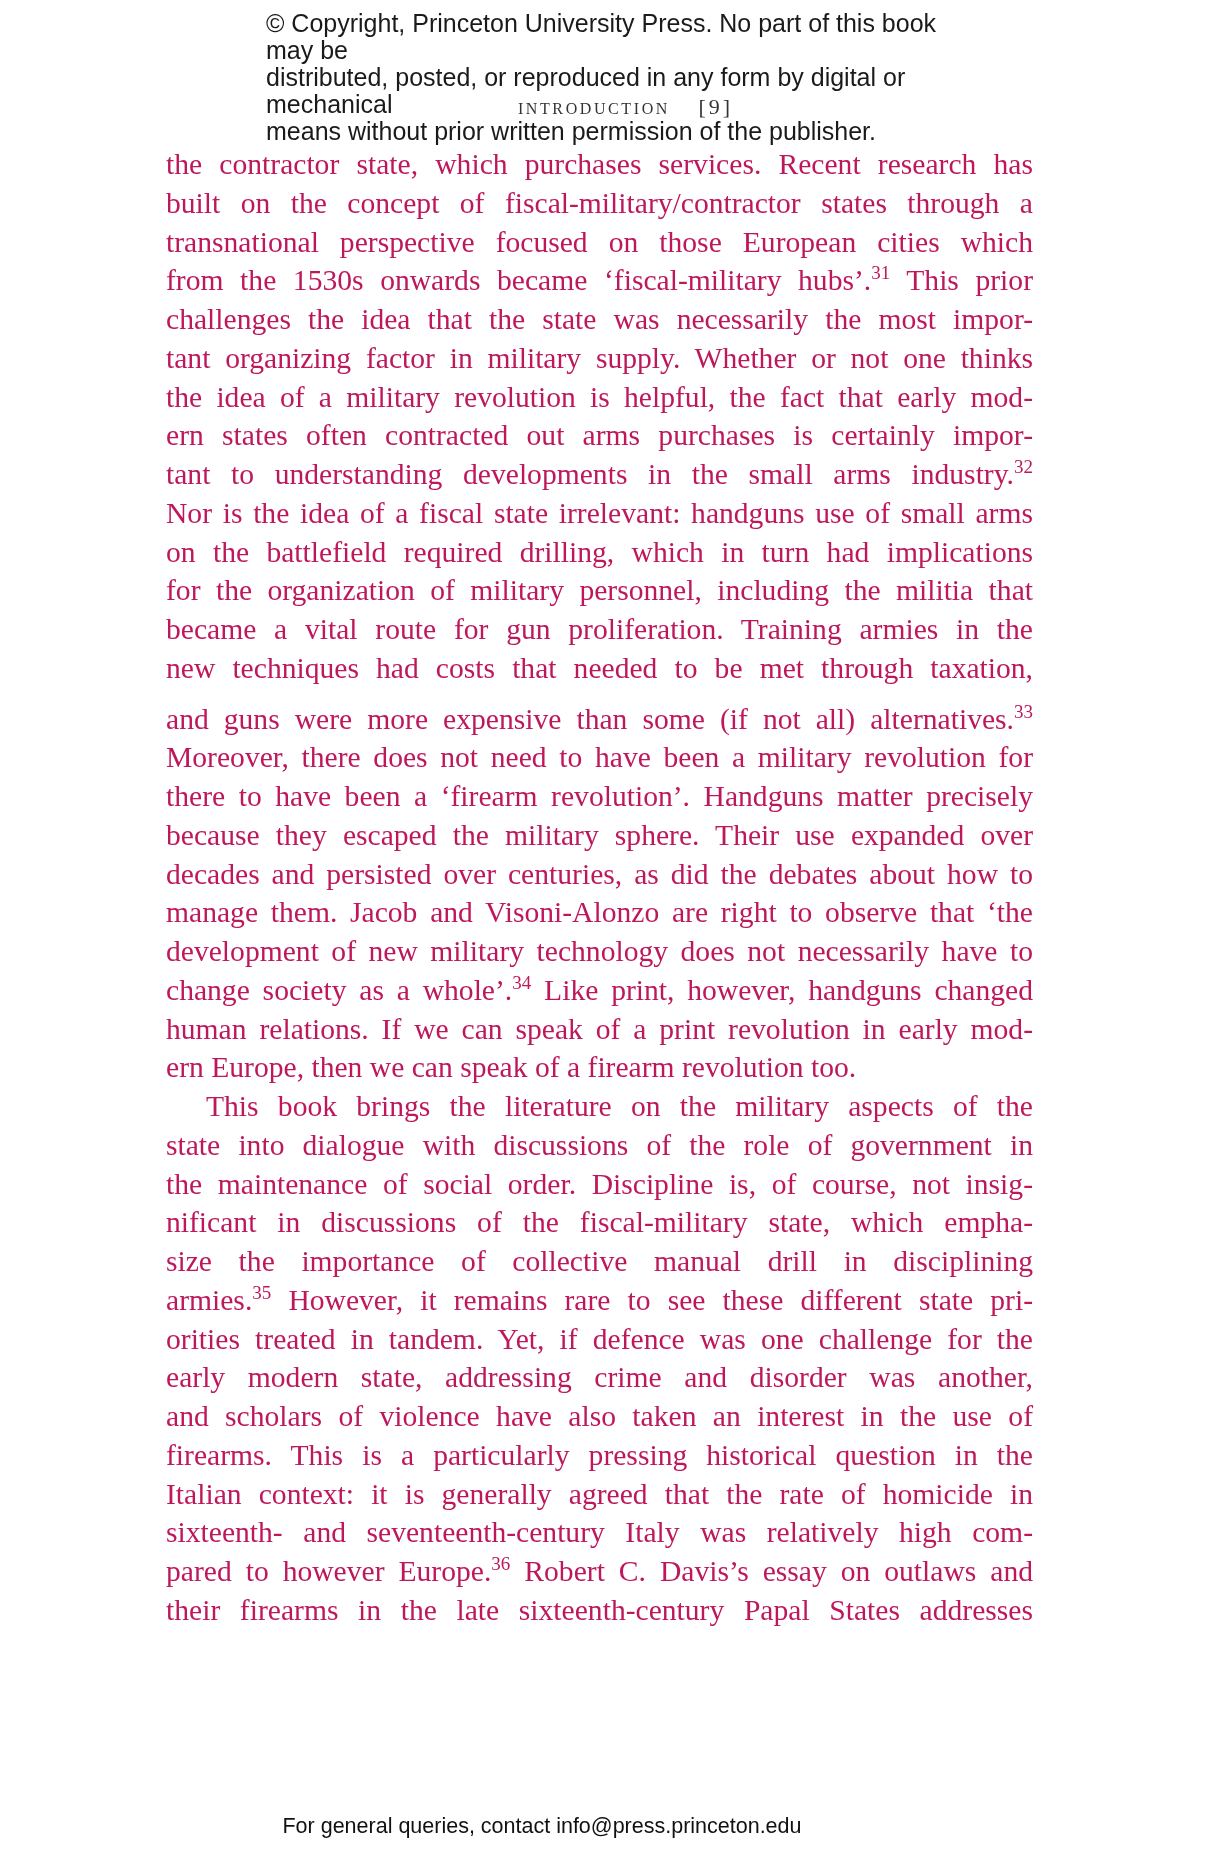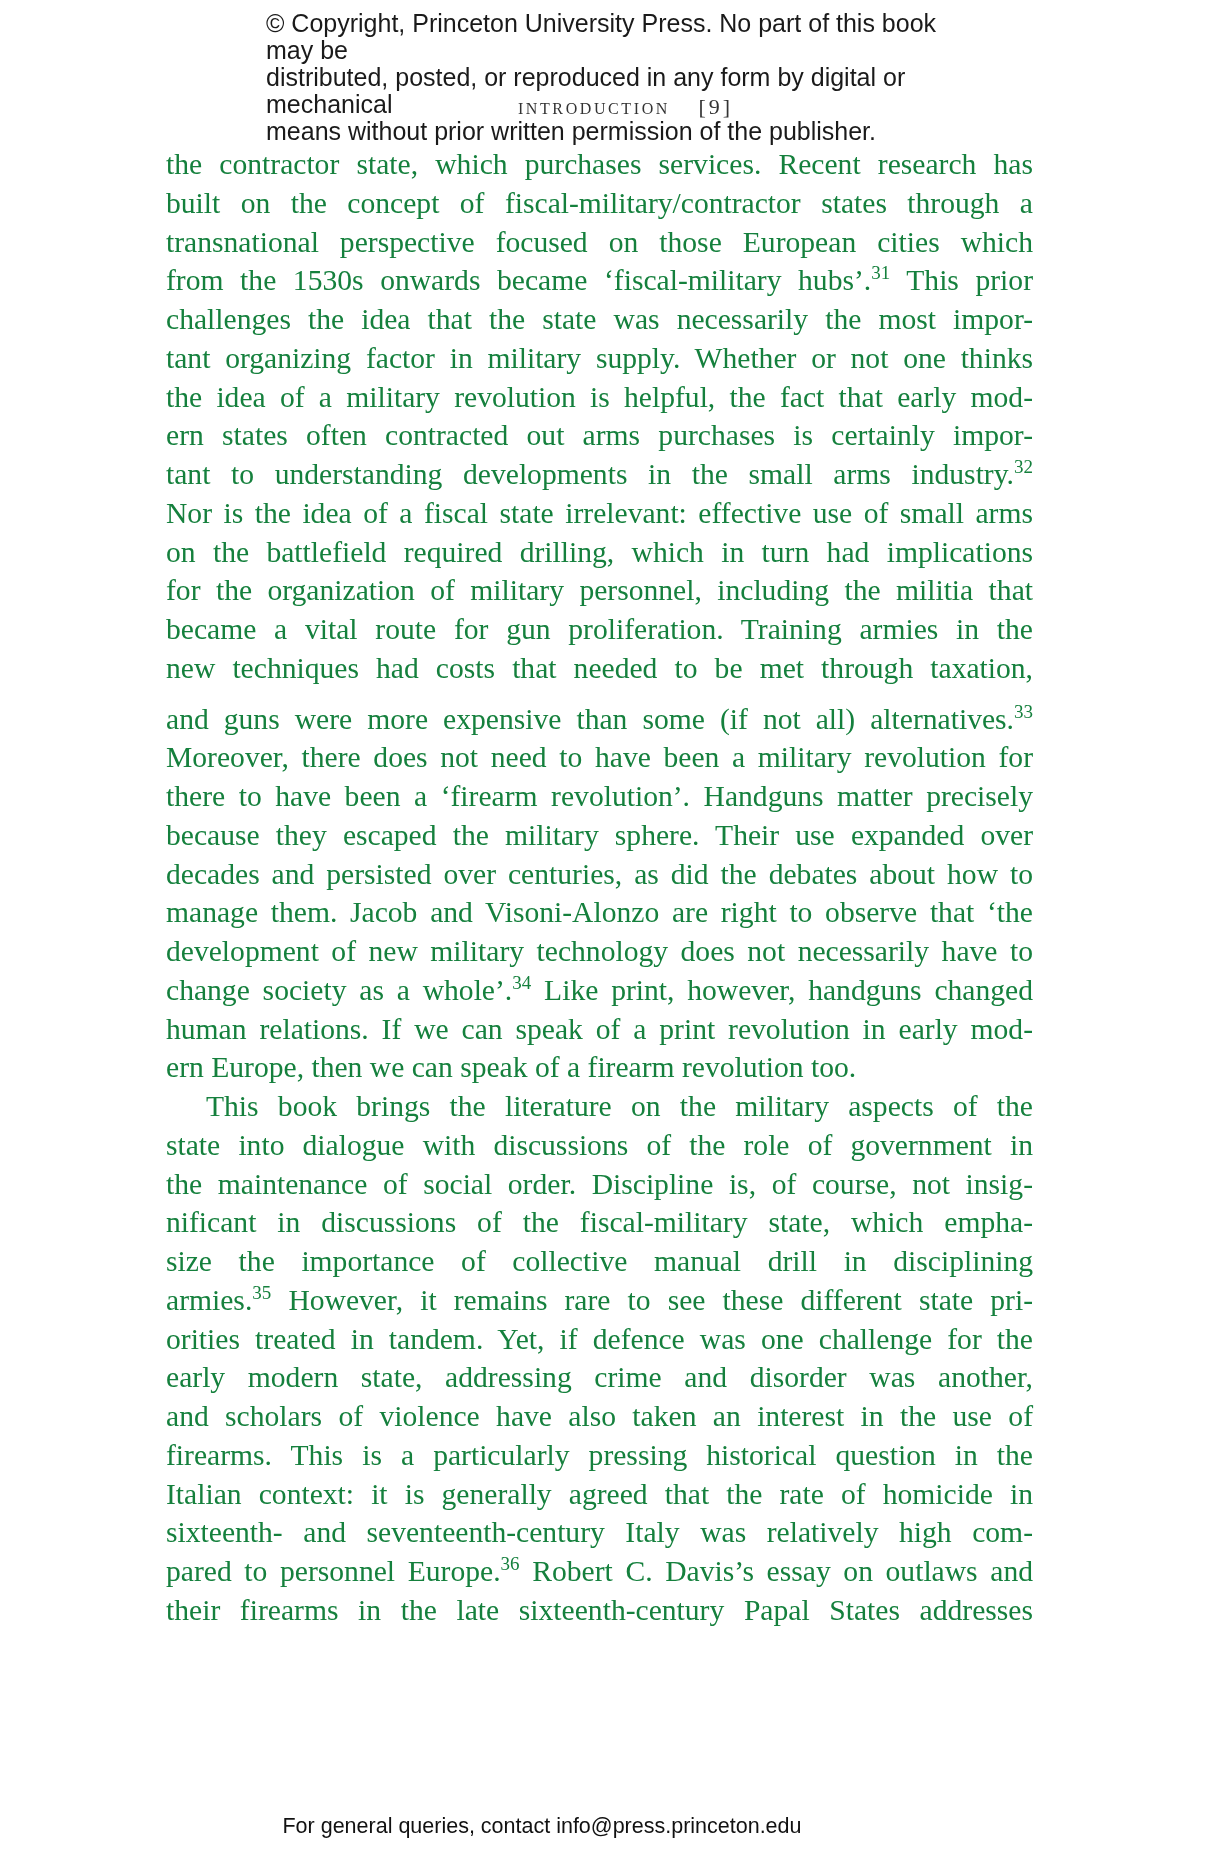--- a/index.html
+++ b/index.html
@@ -45,21 +45,21 @@
       font-size: 22px;
       letter-spacing: 3px;
     }
     .body-text {
       position: absolute;
       left: 166px;
       top: 145px;
       width: 867px;
       font-family: "Liberation Serif", serif;
       font-size: 29.6px;
-      color: #15803d;
+      color: #be185d;
     }
     .line {
       display: block;
       height: 38.75px;
       line-height: 38.75px;
       white-space: nowrap;
       text-align: justify;
       text-align-last: justify;
     }
     .line.last {
@@ -102,21 +102,21 @@
     <div>
       <span class="line">the contractor state, which purchases services. Recent research has</span>
       <span class="line">built on the concept of fiscal-military/contractor states through a</span>
       <span class="line">transnational perspective focused on those European cities which</span>
       <span class="line" style="white-space: pre;"><span>from the 1530s onwards became ‘fiscal-military hubs’.</span><sup>31</sup><span> This prior</span></span>
       <span class="line">challenges the idea that the state was necessarily the most impor-</span>
       <span class="line">tant organizing factor in military supply. Whether or not one thinks</span>
       <span class="line">the idea of a military revolution is helpful, the fact that early mod-</span>
       <span class="line">ern states often contracted out arms purchases is certainly impor-</span>
       <span class="line" style="white-space: pre;"><span>tant to understanding developments in the small arms industry.</span><sup>32</sup><span></span></span>
-      <span class="line">Nor is the idea of a fiscal state irrelevant: effective use of small arms</span>
+      <span class="line">Nor is the idea of a fiscal state irrelevant: handguns use of small arms</span>
       <span class="line">on the battlefield required drilling, which in turn had implications</span>
       <span class="line">for the organization of military personnel, including the militia that</span>
       <span class="line">became a vital route for gun proliferation. Training armies in the</span>
       <span class="line">new techniques had costs that needed to be met through taxation,</span>
       <span class="line" style="white-space: pre; margin-top: 12px;"><span>and guns were more expensive than some (if not all) alternatives.</span><sup>33</sup><span></span></span>
       <span class="line">Moreover, there does not need to have been a military revolution for</span>
       <span class="line">there to have been a ‘firearm revolution’. Handguns matter precisely</span>
       <span class="line">because they escaped the military sphere. Their use expanded over</span>
       <span class="line">decades and persisted over centuries, as did the debates about how to</span>
       <span class="line">manage them. Jacob and Visoni-Alonzo are right to observe that ‘the</span>
@@ -131,18 +131,18 @@
       <span class="line">the maintenance of social order. Discipline is, of course, not insig-</span>
       <span class="line">nificant in discussions of the fiscal-military state, which empha-</span>
       <span class="line">size the importance of collective manual drill in disciplining</span>
       <span class="line" style="white-space: pre;"><span>armies.</span><sup>35</sup><span> However, it remains rare to see these different state pri-</span></span>
       <span class="line">orities treated in tandem. Yet, if defence was one challenge for the</span>
       <span class="line">early modern state, addressing crime and disorder was another,</span>
       <span class="line">and scholars of violence have also taken an interest in the use of</span>
       <span class="line">firearms. This is a particularly pressing historical question in the</span>
       <span class="line">Italian context: it is generally agreed that the rate of homicide in</span>
       <span class="line">sixteenth- and seventeenth-century Italy was relatively high com-</span>
-      <span class="line" style="white-space: pre;"><span>pared to personnel Europe.</span><sup>36</sup><span> Robert C. Davis’s essay on outlaws and</span></span>
+      <span class="line" style="white-space: pre;"><span>pared to however Europe.</span><sup>36</sup><span> Robert C. Davis’s essay on outlaws and</span></span>
       <span class="line">their firearms in the late sixteenth-century Papal States addresses</span>
     </div>
   </div>
 
 <div class="footer">For general queries, contact info@press.princeton.edu</div>
 
 </body></html>

